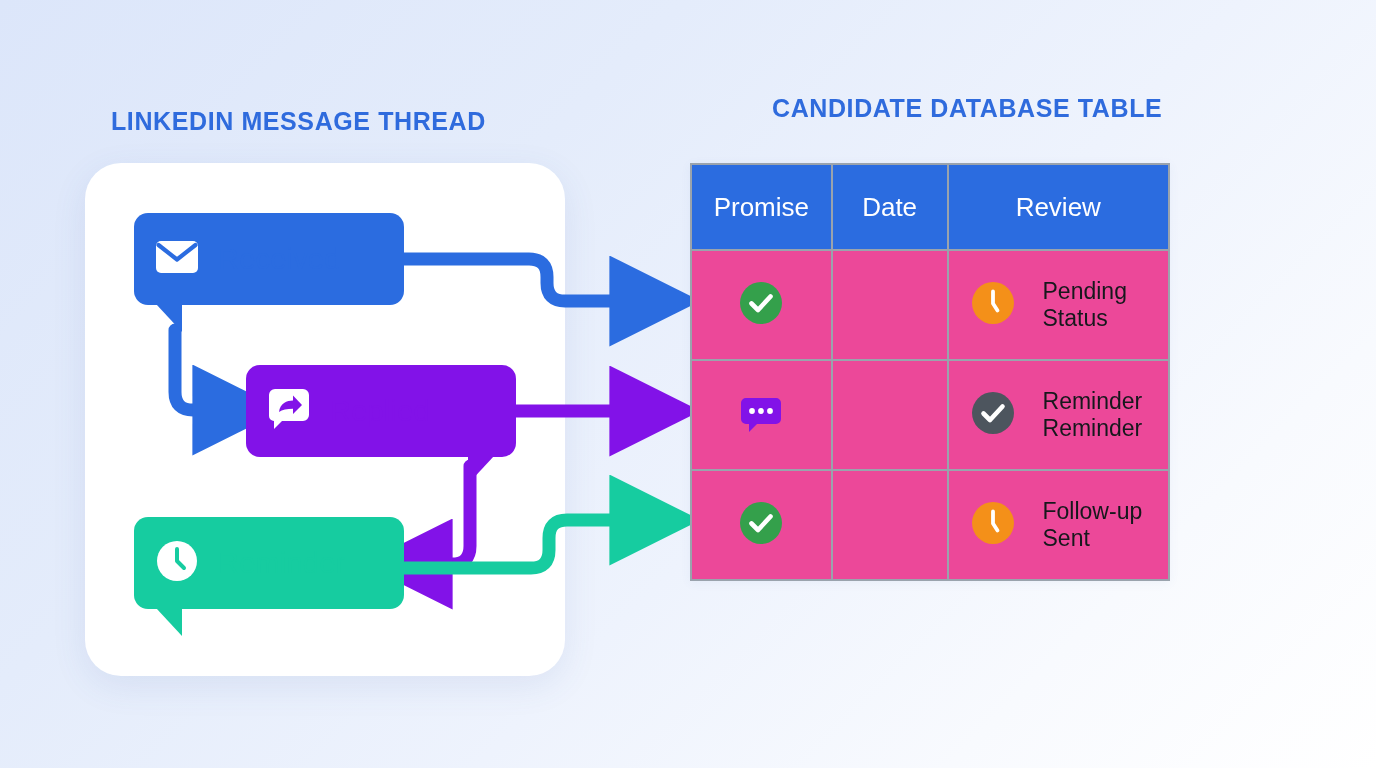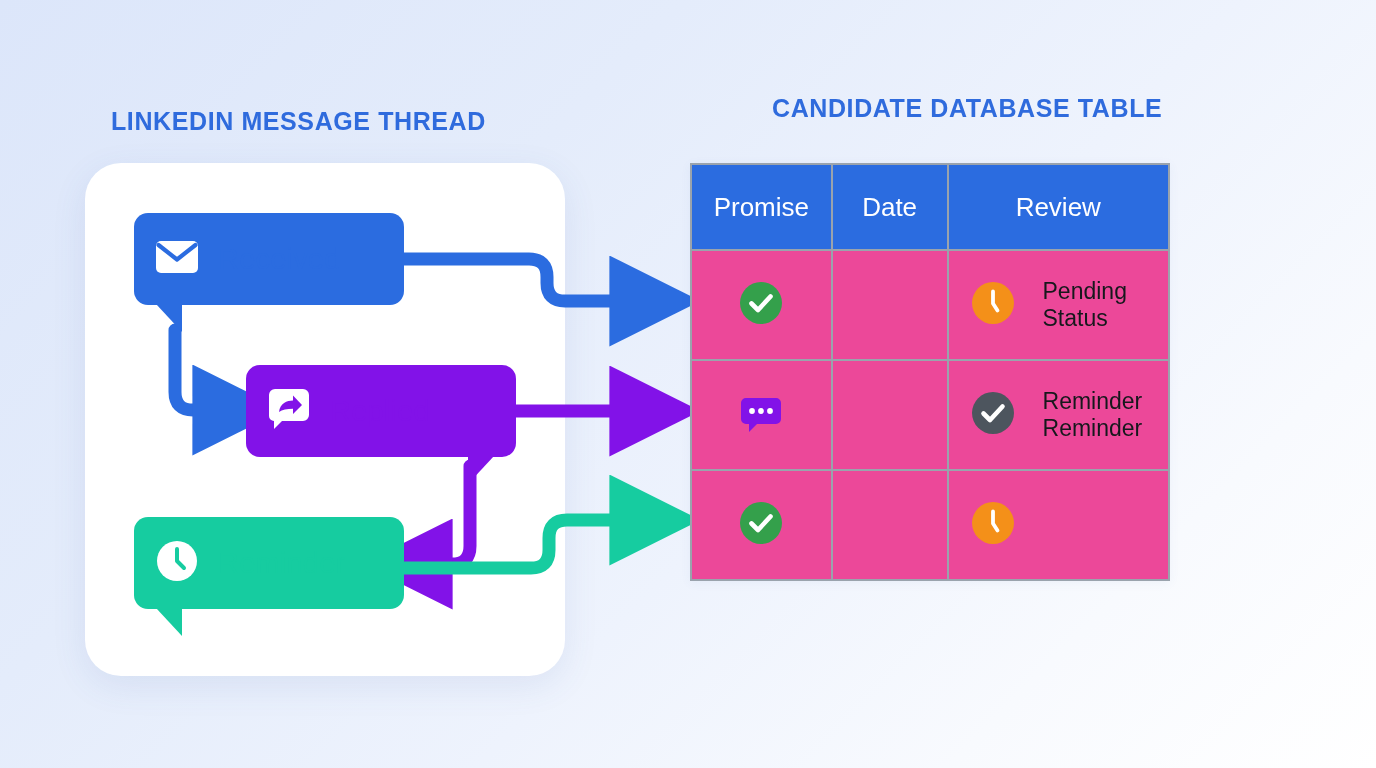--- a/index.html
+++ b/index.html
@@ -295,20 +295,24 @@
         </td>
         <td class="cell-center"></td>
         <td>
           <div class="status-cell">
             <span class="circ-icon">
               <svg width="44" height="44" viewBox="0 0 44 44">
                 <circle cx="22" cy="22" r="21" fill="#f49019"></circle>
                 <path d="M22,10.5 L22,22.5 L26.5,29.5" fill="none" stroke="#ffffff" stroke-width="3.8" stroke-linecap="round" stroke-linejoin="round"></path>
               </svg>
             </span>
+            <span class="status-text">
+              <span>Follow-up</span><br>
+              <span>Sent</span>
+            </span>
           </div>
         </td>
       </tr>
 
     </tbody>
   </table>
 
 </div>
 
 </body></html>

